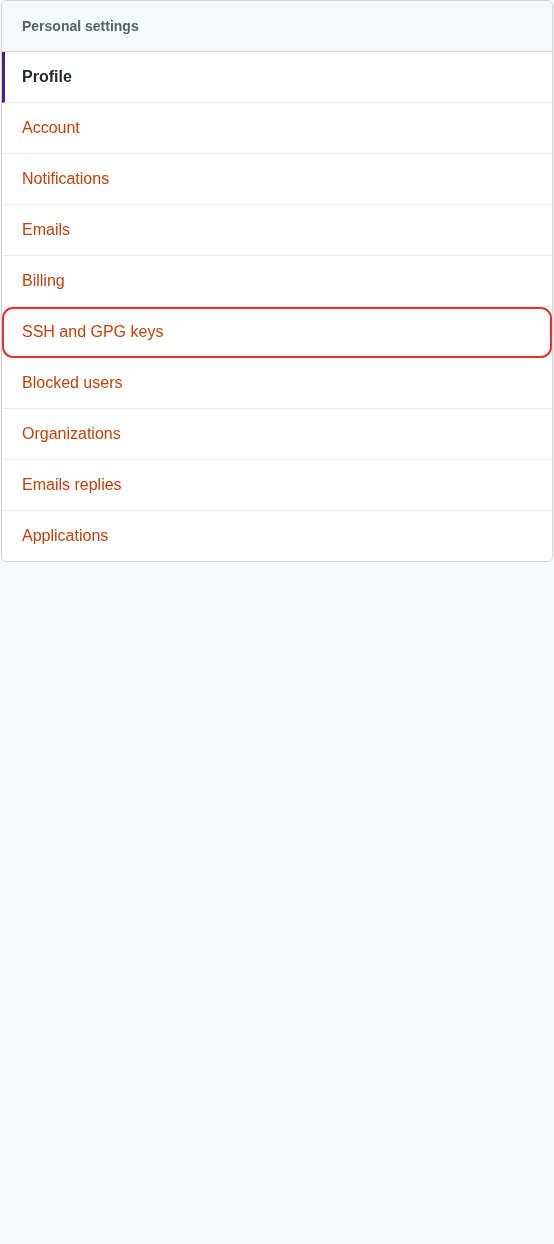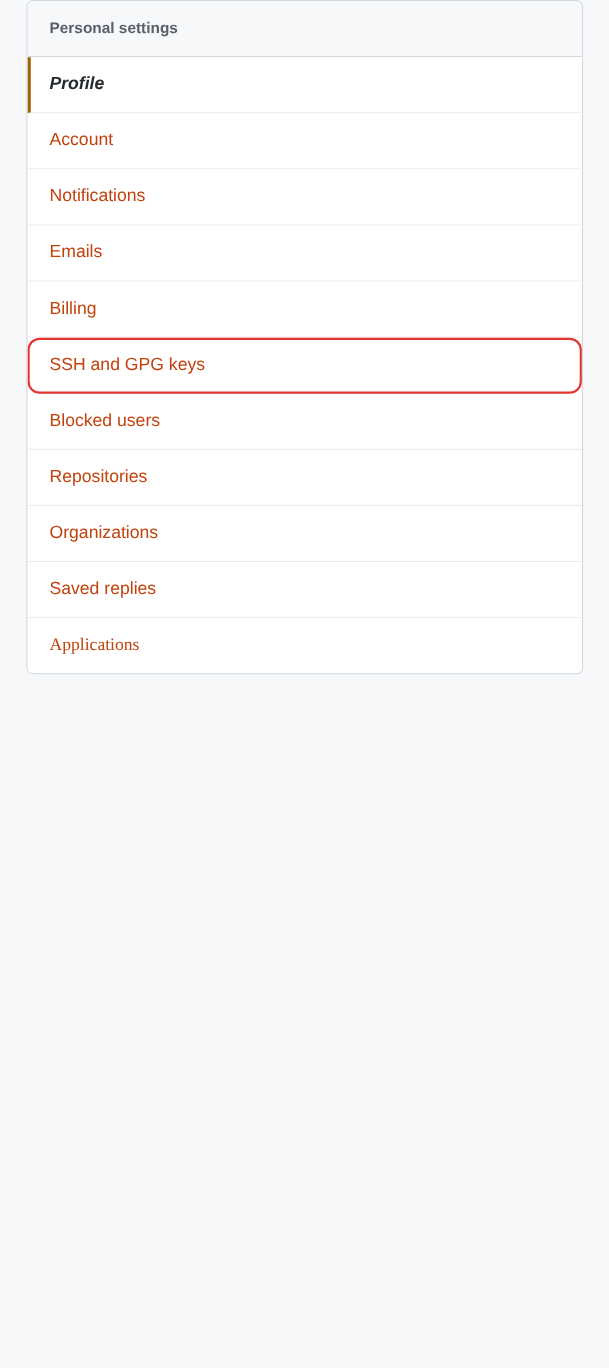--- a/index.html
+++ b/index.html
@@ -12,21 +12,21 @@
       font-family: -apple-system, BlinkMacSystemFont, "Segoe UI", Helvetica, Arial, sans-serif;
       background: #f6f8fa;
       display: flex;
       justify-content: center;
       align-items: flex-start;
       min-height: 100vh;
       padding: 0;
     }
 
     .sidebar-container {
-      width: 506px;
+      width: 552px;
       background: #fff;
       border: 1px solid #d1d5da;
       border-radius: 6px;
       overflow: hidden;
     }
 
     .sidebar-header {
       background: #f6f8fa;
       padding: 16px 20px;
       border-bottom: 1px solid #d1d5da;
@@ -44,32 +44,30 @@
       padding: 16px 20px;
       border-bottom: 1px solid #eaecef;
       cursor: pointer;
       position: relative;
       background: #fff;
       text-decoration: none;
     }
 
     .sidebar-item:last-child {
       border-bottom: none;
-      font-family: Liberation Serif, serif;
     }
 
     .sidebar-item-label {
       font-size: 16px;
       color: #c2410c;
     }
 
     .sidebar-item.active {
-      border-left: 3px solid #a16207;
+      border-left: 3px solid #4c1d95;
       padding-left: 17px;
-      font-style: italic;
     }
 
     .sidebar-item.active .sidebar-item-label {
       color: #24292e;
       font-weight: 700;
     }
 
     .sidebar-item.highlighted {
       outline: 2px solid #e3342f;
       outline-offset: -2px;
@@ -100,25 +98,22 @@
       <div class="sidebar-item">
         <span class="sidebar-item-label">Billing</span>
       </div>
       <div class="sidebar-item highlighted">
         <span class="sidebar-item-label">SSH and GPG keys</span>
       </div>
       <div class="sidebar-item">
         <span class="sidebar-item-label">Blocked users</span>
       </div>
       <div class="sidebar-item">
-        <span class="sidebar-item-label">Repositories</span>
-      </div>
-      <div class="sidebar-item">
         <span class="sidebar-item-label">Organizations</span>
       </div>
       <div class="sidebar-item">
-        <span class="sidebar-item-label">Saved replies</span>
+        <span class="sidebar-item-label">Emails replies</span>
       </div>
       <div class="sidebar-item">
         <span class="sidebar-item-label">Applications</span>
       </div>
     </div>
 </div>
 
 </body></html>

